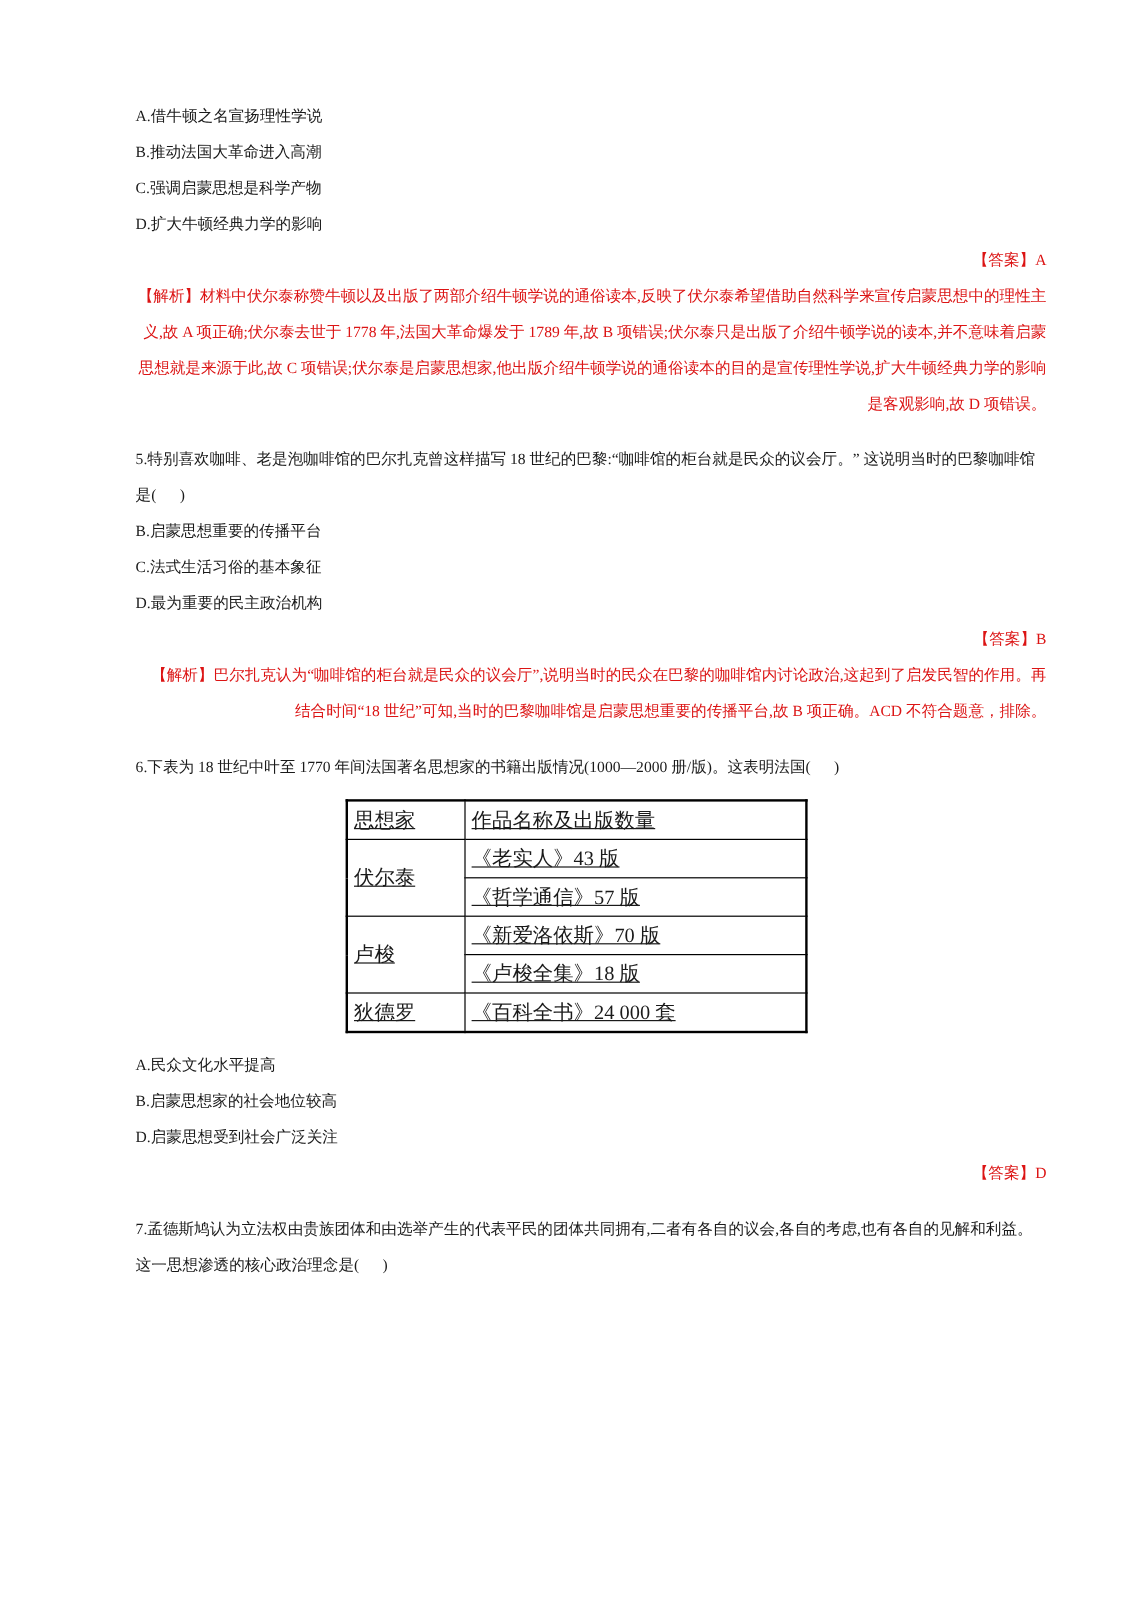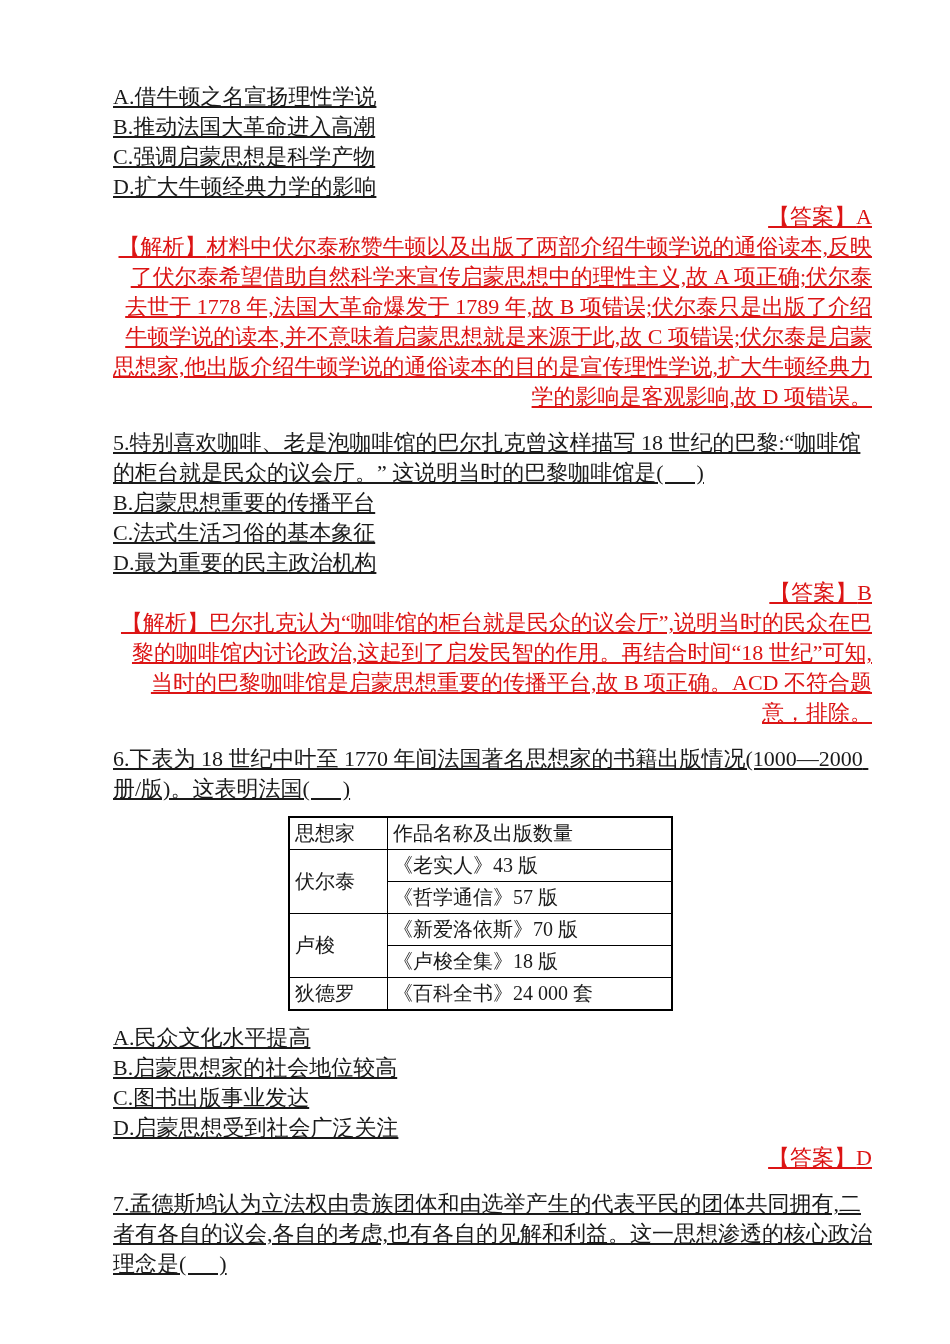--- a/index.html
+++ b/index.html
@@ -14,41 +14,41 @@
     font-family: "Liberation Serif", "DejaVu Serif", serif;
     color: #1a1a1a;
   }
   .page {
     box-sizing: border-box;
     width: 950px;
     padding: 82px 78px 0 113px;
   }
   .line, .stem, .exp {
     margin: 0;
-    font-size: 22px;
+    font-size: 13px;
     line-height: 30px;
     white-space: pre-wrap;
     word-break: break-all;
-    text-decoration: underline;
   }
   .stem { margin-top: 16px; }
   .red { color: #dc1414; text-align: right; }
   .pub-table {
     border-collapse: collapse;
     margin: 12px 0 12px 175px;
     border: 2.5px solid #000000;
   }
   .pub-table td {
     border: 1px solid #000000;
-    font-size: 20px;
+    font-size: 17px;
     line-height: 21px;
     height: 31px;
     padding: 0 6px 0 5px;
     vertical-align: middle;
     white-space: pre;
+    text-decoration: underline;
   }
   .pub-table .c1 { width: 86px; }
   .pub-table .c2 { width: 272px; }
 </style>
 </head>
 <body>
 
 <div class="page">
 
   <section>
@@ -94,21 +94,20 @@
       </tr>
       <tr>
         <td class="c1">狄德罗</td>
         <td class="c2">《百科全书》24 000 套</td>
       </tr>
     </tbody>
       </table>
 
     <p class="line">A.民众文化水平提高</p>
     <p class="line">B.启蒙思想家的社会地位较高</p>
-    <p class="line">C.图书出版事业发达</p>
     <p class="line">D.启蒙思想受到社会广泛关注</p>
     <p class="line red"><span>【答案】</span><span>D</span></p>
   </section>
 
   <section>
     <p class="stem">7.孟德斯鸠认为立法权由贵族团体和由选举产生的代表平民的团体共同拥有,二者有各自的议会,各自的考虑,也有各自的见解和利益。这一思想渗透的核心政治理念是(      )</p>
   </section>
 
 </div>
 

